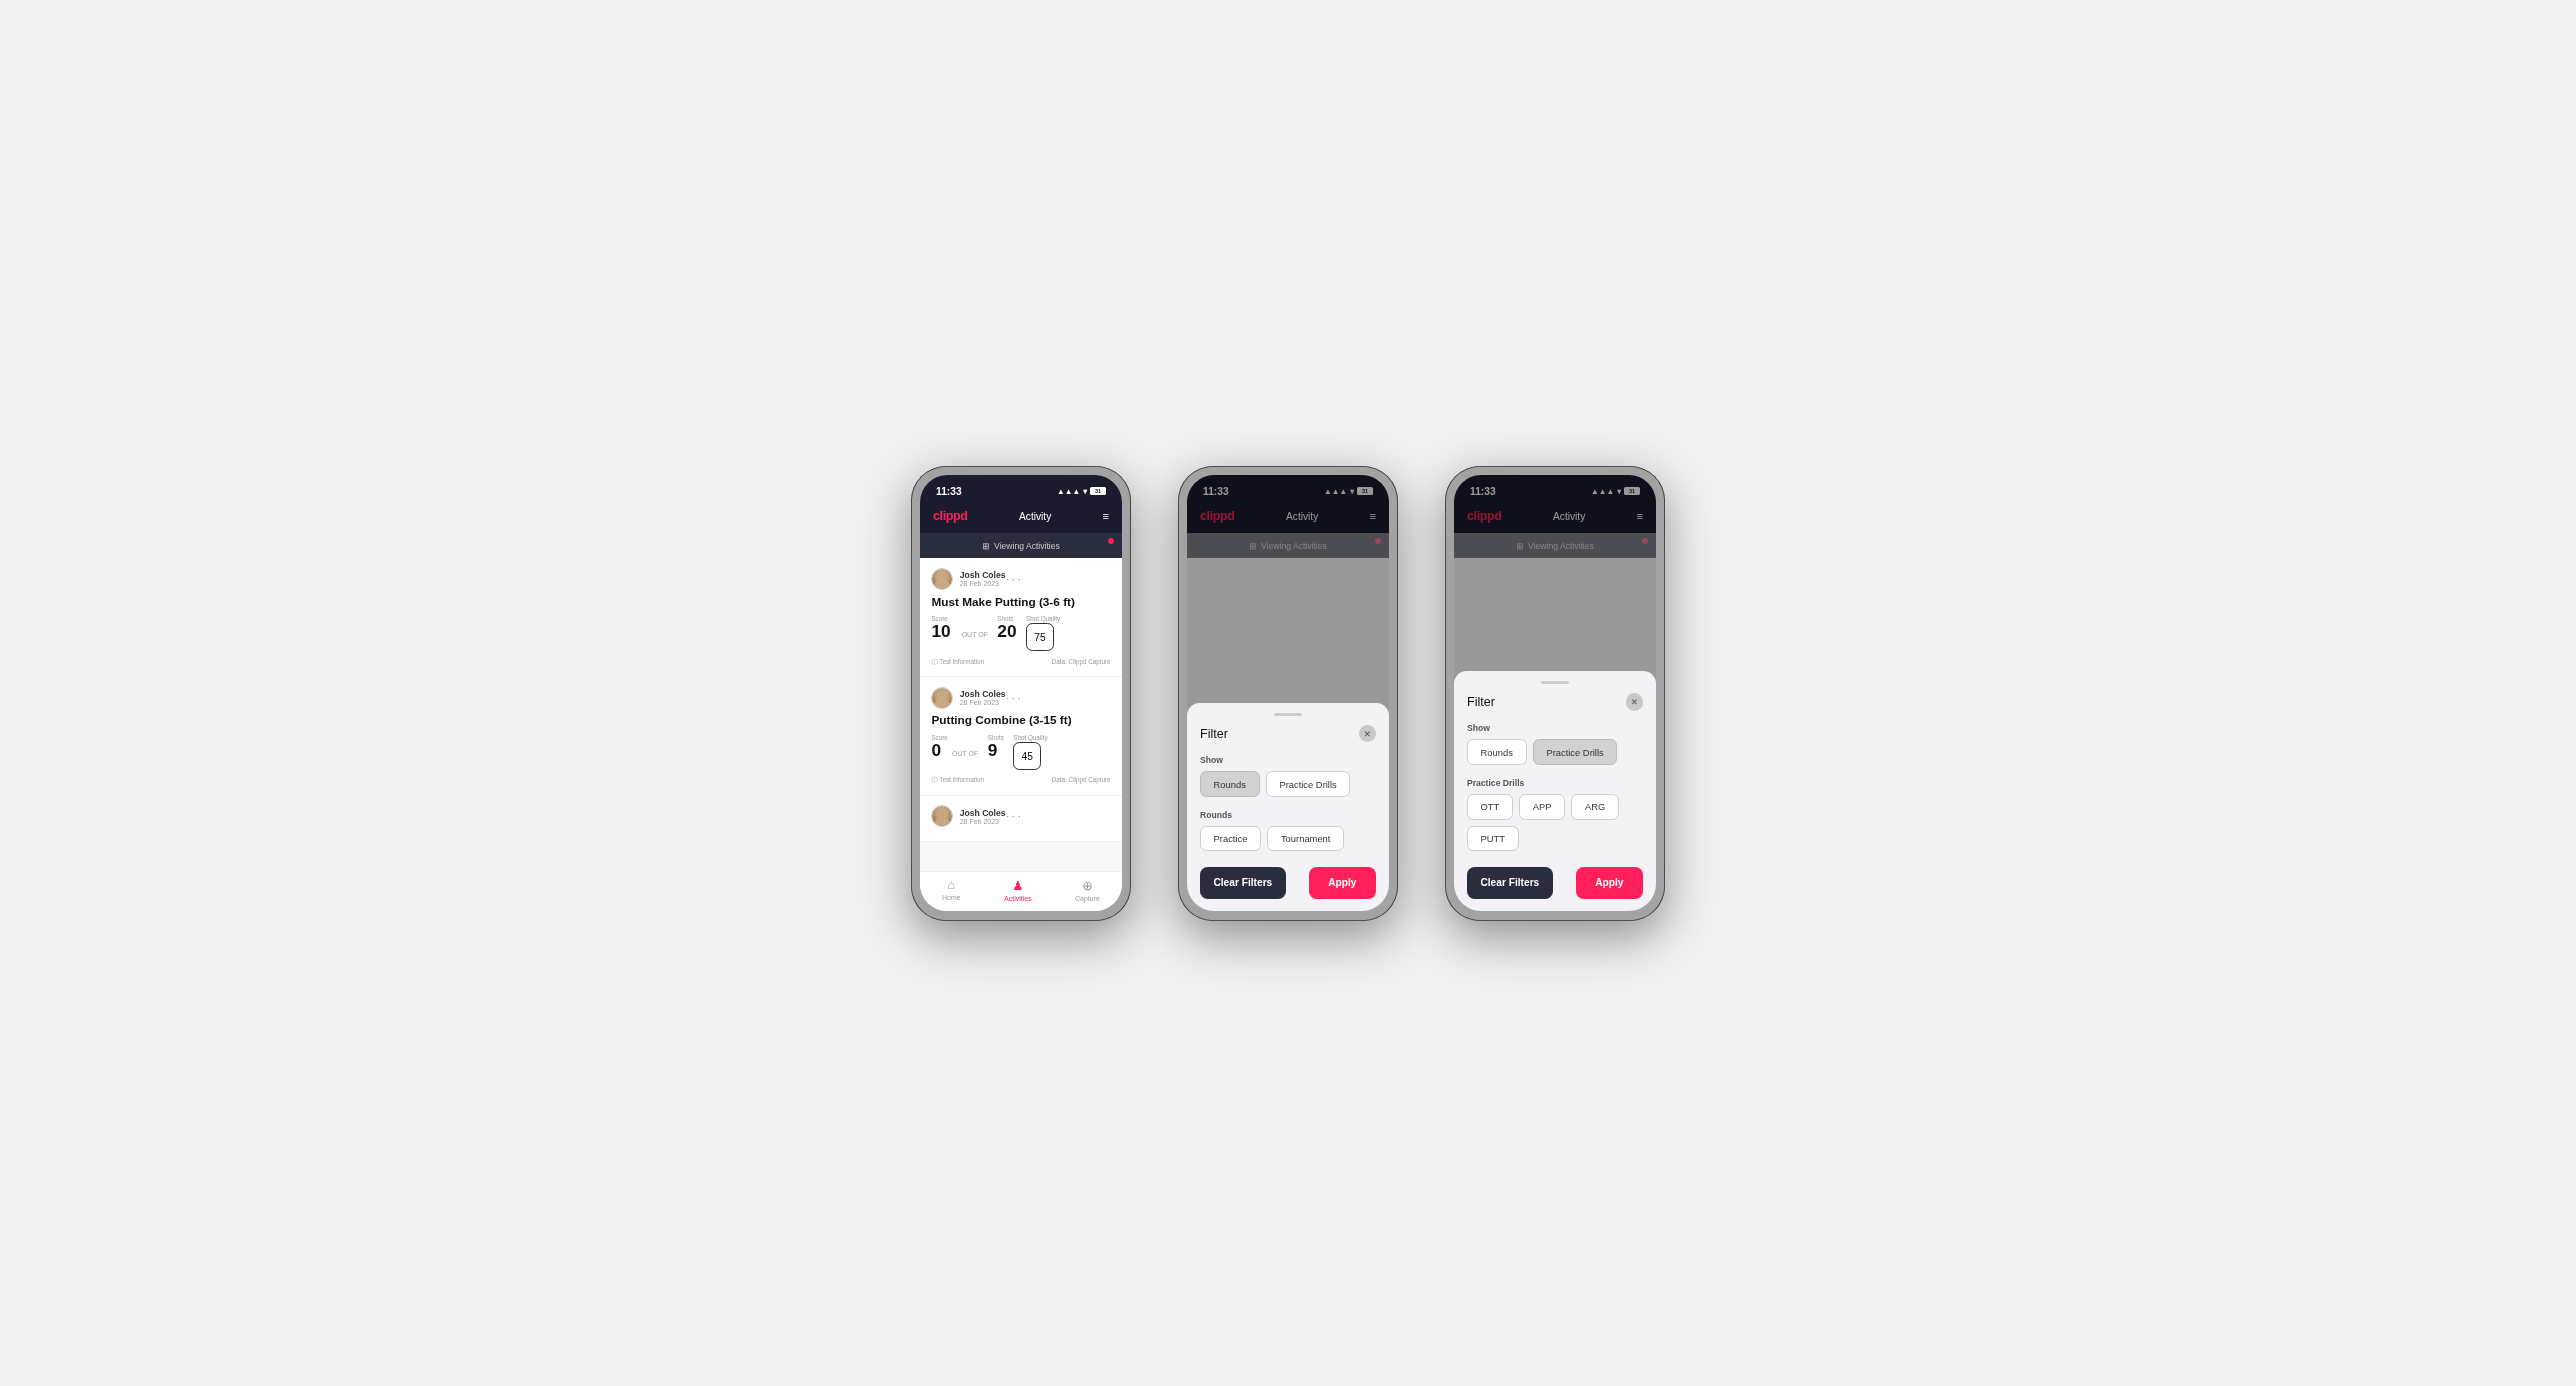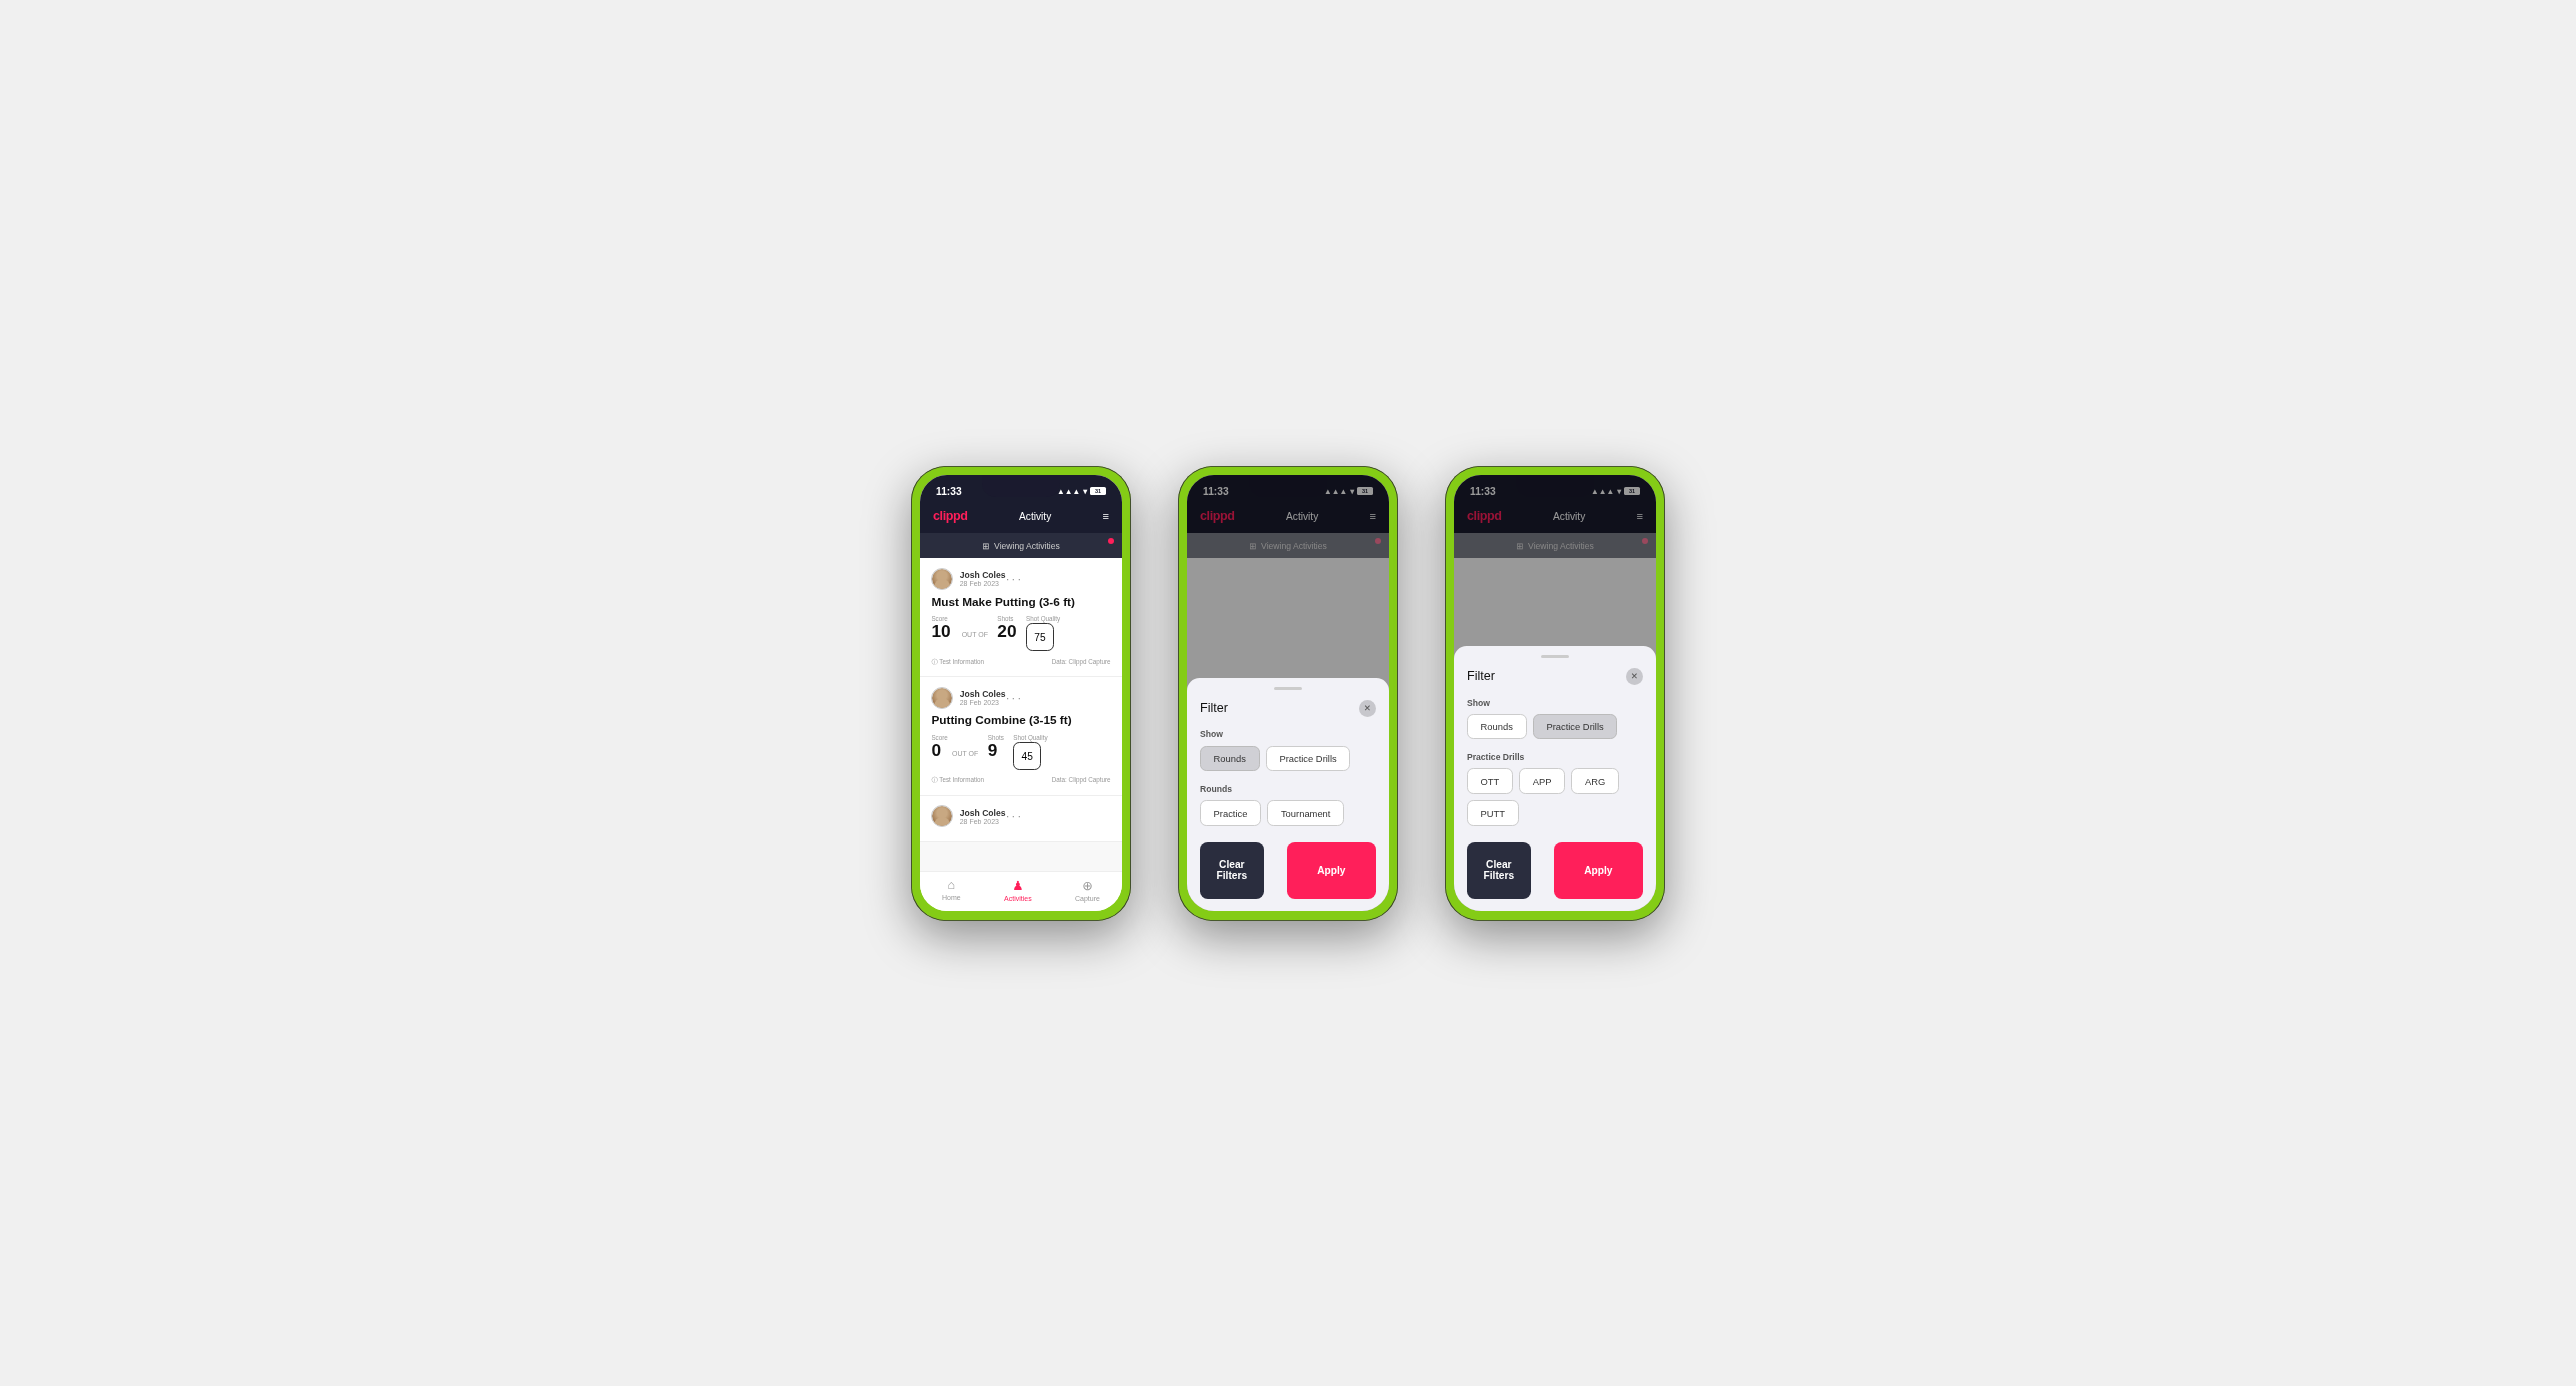--- a/index.html
+++ b/index.html
@@ -16,21 +16,21 @@
       display: flex;
       gap: 47px;
       align-items: flex-start;
       justify-content: center;
     }
 
     
     .phone {
       width: 220px;
       height: 455px;
-      background: #84cc16;
+      background: #a3a3a3;
       border-radius: 35px;
       padding: 9.4px;
       position: relative;
       box-shadow: 0 15.7px 47px rgba(0,0,0,0.4), inset 0 0 0 0.8px #333;
     }
     .phone-inner {
       width: 100%;
       height: 100%;
       background: #fff;
       border-radius: 27px;
@@ -313,21 +313,21 @@
       border-radius: 7.8px;
       background: #2a2d3e;
       color: #fff;
       font-size: 10.2px;
       font-weight: 600;
       border: none;
       cursor: pointer;
     }
     .btn-apply {
       flex: 1;
-      padding: 23px;
+      padding: 1px;
       border-radius: 7.8px;
       background: #ff1f5a;
       color: #fff;
       font-size: 10.2px;
       font-weight: 600;
       border: none;
       cursor: pointer;
     }
     .battery-icon {
       display: inline-flex;

